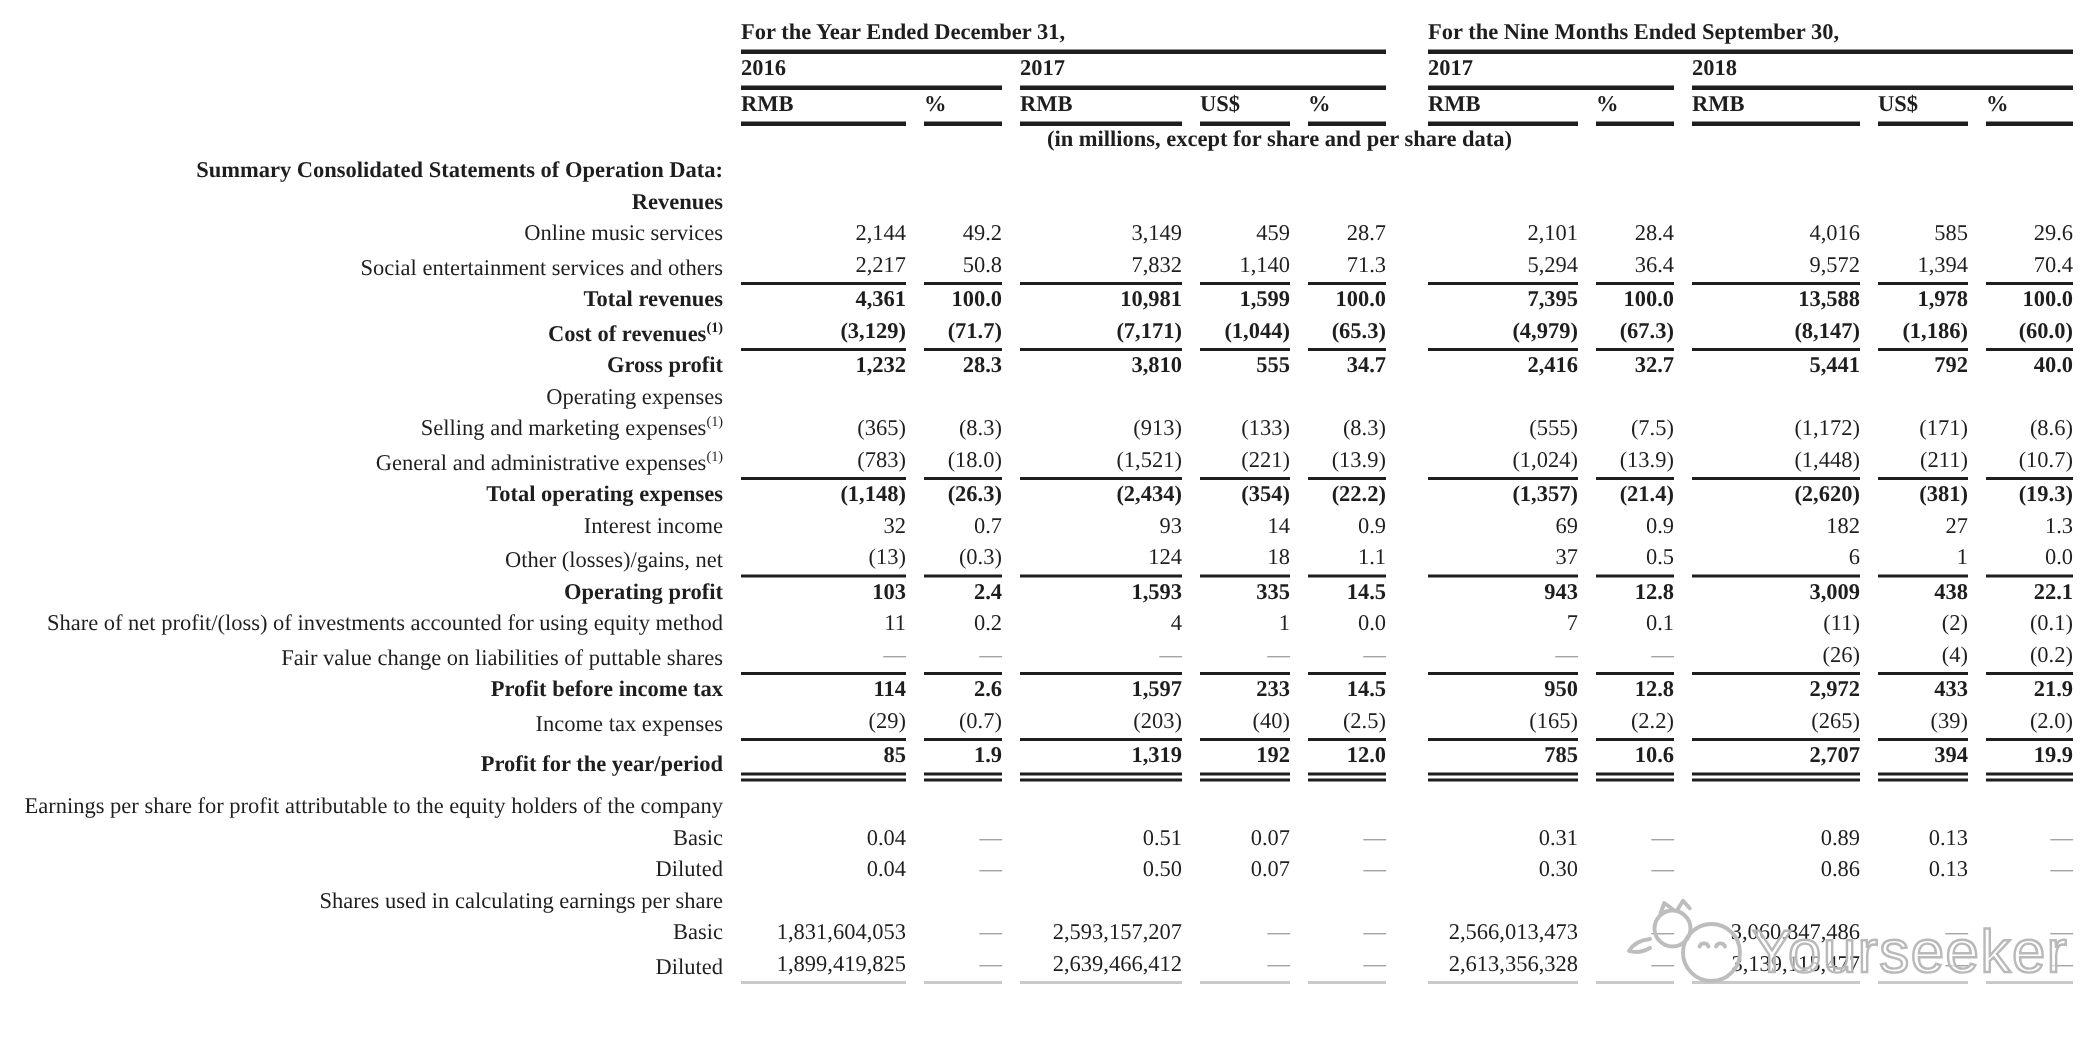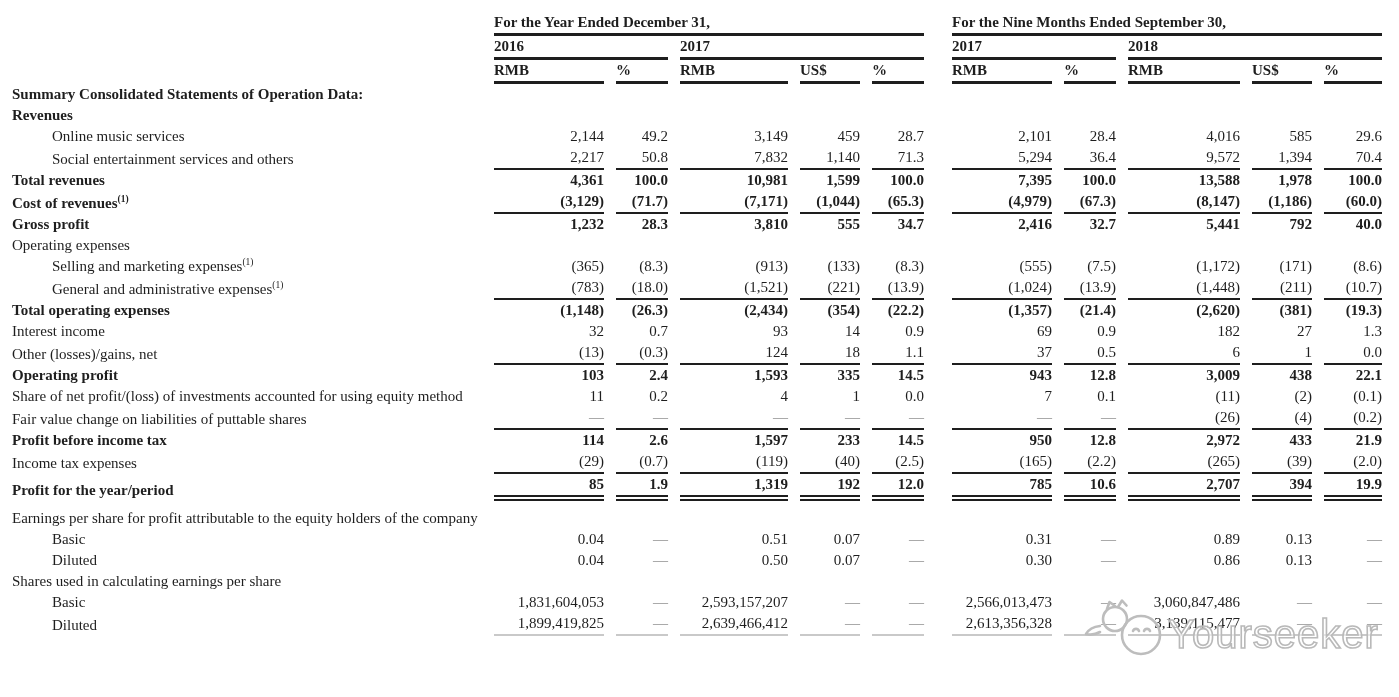--- a/index.html
+++ b/index.html
@@ -29,21 +29,21 @@
     text-align: left;
     white-space: nowrap;
     vertical-align: bottom;
   }
   th.grp  { border-bottom: 3px solid #1e1e1e; padding-top: 6px; }
   th.yr   { border-bottom: 3px solid #1e1e1e; }
   th.unit { border-bottom: 3px solid #1e1e1e; }
   th.blank { border-bottom: none; }
   td.note-cell { text-align: center; font-weight: bold; padding-top: 1px; padding-bottom: 2px; }
   td.note-cell .note-inner { position: relative; left: -85px; display: inline-block; }
-  td.lbl { text-align: left; white-space: normal; }
+  td.lbl { text-align: right; white-space: normal; }
   td.val { text-align: right; white-space: nowrap; }
   .b { font-weight: bold; }
   .indent1 { display: inline-block; padding-left: 40px; }
   .hang { display: block; max-width: 458px; padding-left: 26px; text-indent: -26px; }
   td.ru { border-bottom: 2px solid #1e1e1e; margin-top: 28px; }
   td.rd { border-bottom: 6px double #1e1e1e; }
   td.rf { border-bottom: 2px solid #c9c9c9; margin-top: 28px; }
   td.dash { color: #8f8f8f; }
   tr.mt > td { padding-top: 9px; }
   sup { font-size: 9.5px; vertical-align: super; line-height: 0; }
@@ -94,20 +94,26 @@
       <th class="unit">RMB</th>
       <th class="unit">US$</th>
       <th class="unit">%</th>
       <th class="blank spc"></th>
       <th class="unit">RMB</th>
       <th class="unit">%</th>
       <th class="unit">RMB</th>
       <th class="unit">US$</th>
       <th class="unit">%</th>
     </tr>
+    <tr>
+      <th class="blank"></th>
+      <td class="note-cell" colspan="11">
+        <span class="note-inner">(in millions, except for share and per share data)</span>
+      </td>
+    </tr>
   </thead>
   <tbody id="table-body">
       <tr>
         <td class="lbl b"><span class="">Summary Consolidated Statements of Operation Data:</span></td>
         <td class="val"></td>
         <td class="val"></td>
         <td class="val"></td>
         <td class="val"></td>
         <td class="val"></td>
         <td class="spc"></td>
@@ -340,21 +346,21 @@
         <td class="val b">950</td>
         <td class="val b">12.8</td>
         <td class="val b">2,972</td>
         <td class="val b">433</td>
         <td class="val b">21.9</td>
       </tr>
       <tr>
         <td class="lbl"><span class="">Income tax expenses</span></td>
         <td class="val ru">(29)</td>
         <td class="val ru">(0.7)</td>
-        <td class="val ru">(119)</td>
+        <td class="val ru">(203)</td>
         <td class="val ru">(40)</td>
         <td class="val ru">(2.5)</td>
         <td class="spc"></td>
         <td class="val ru">(165)</td>
         <td class="val ru">(2.2)</td>
         <td class="val ru">(265)</td>
         <td class="val ru">(39)</td>
         <td class="val ru">(2.0)</td>
       </tr>
       <tr>

